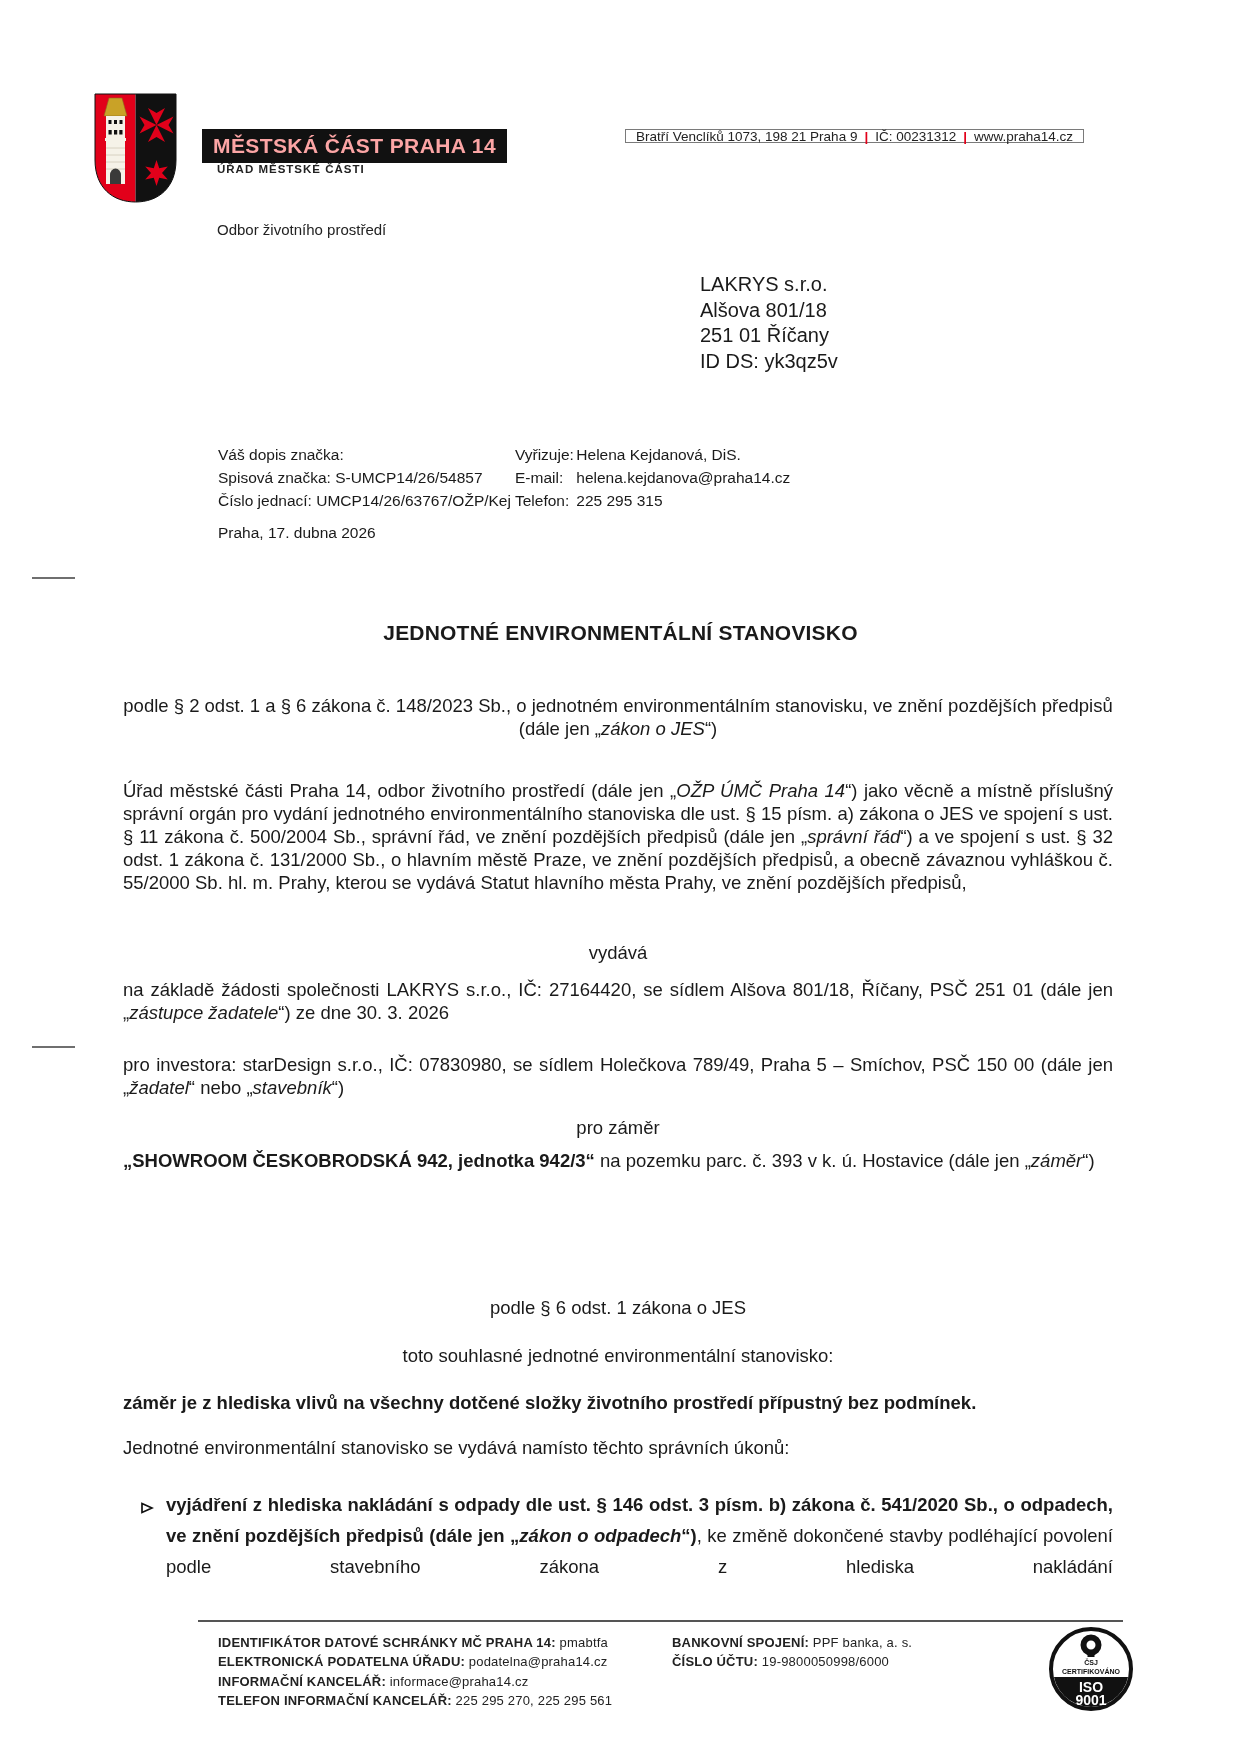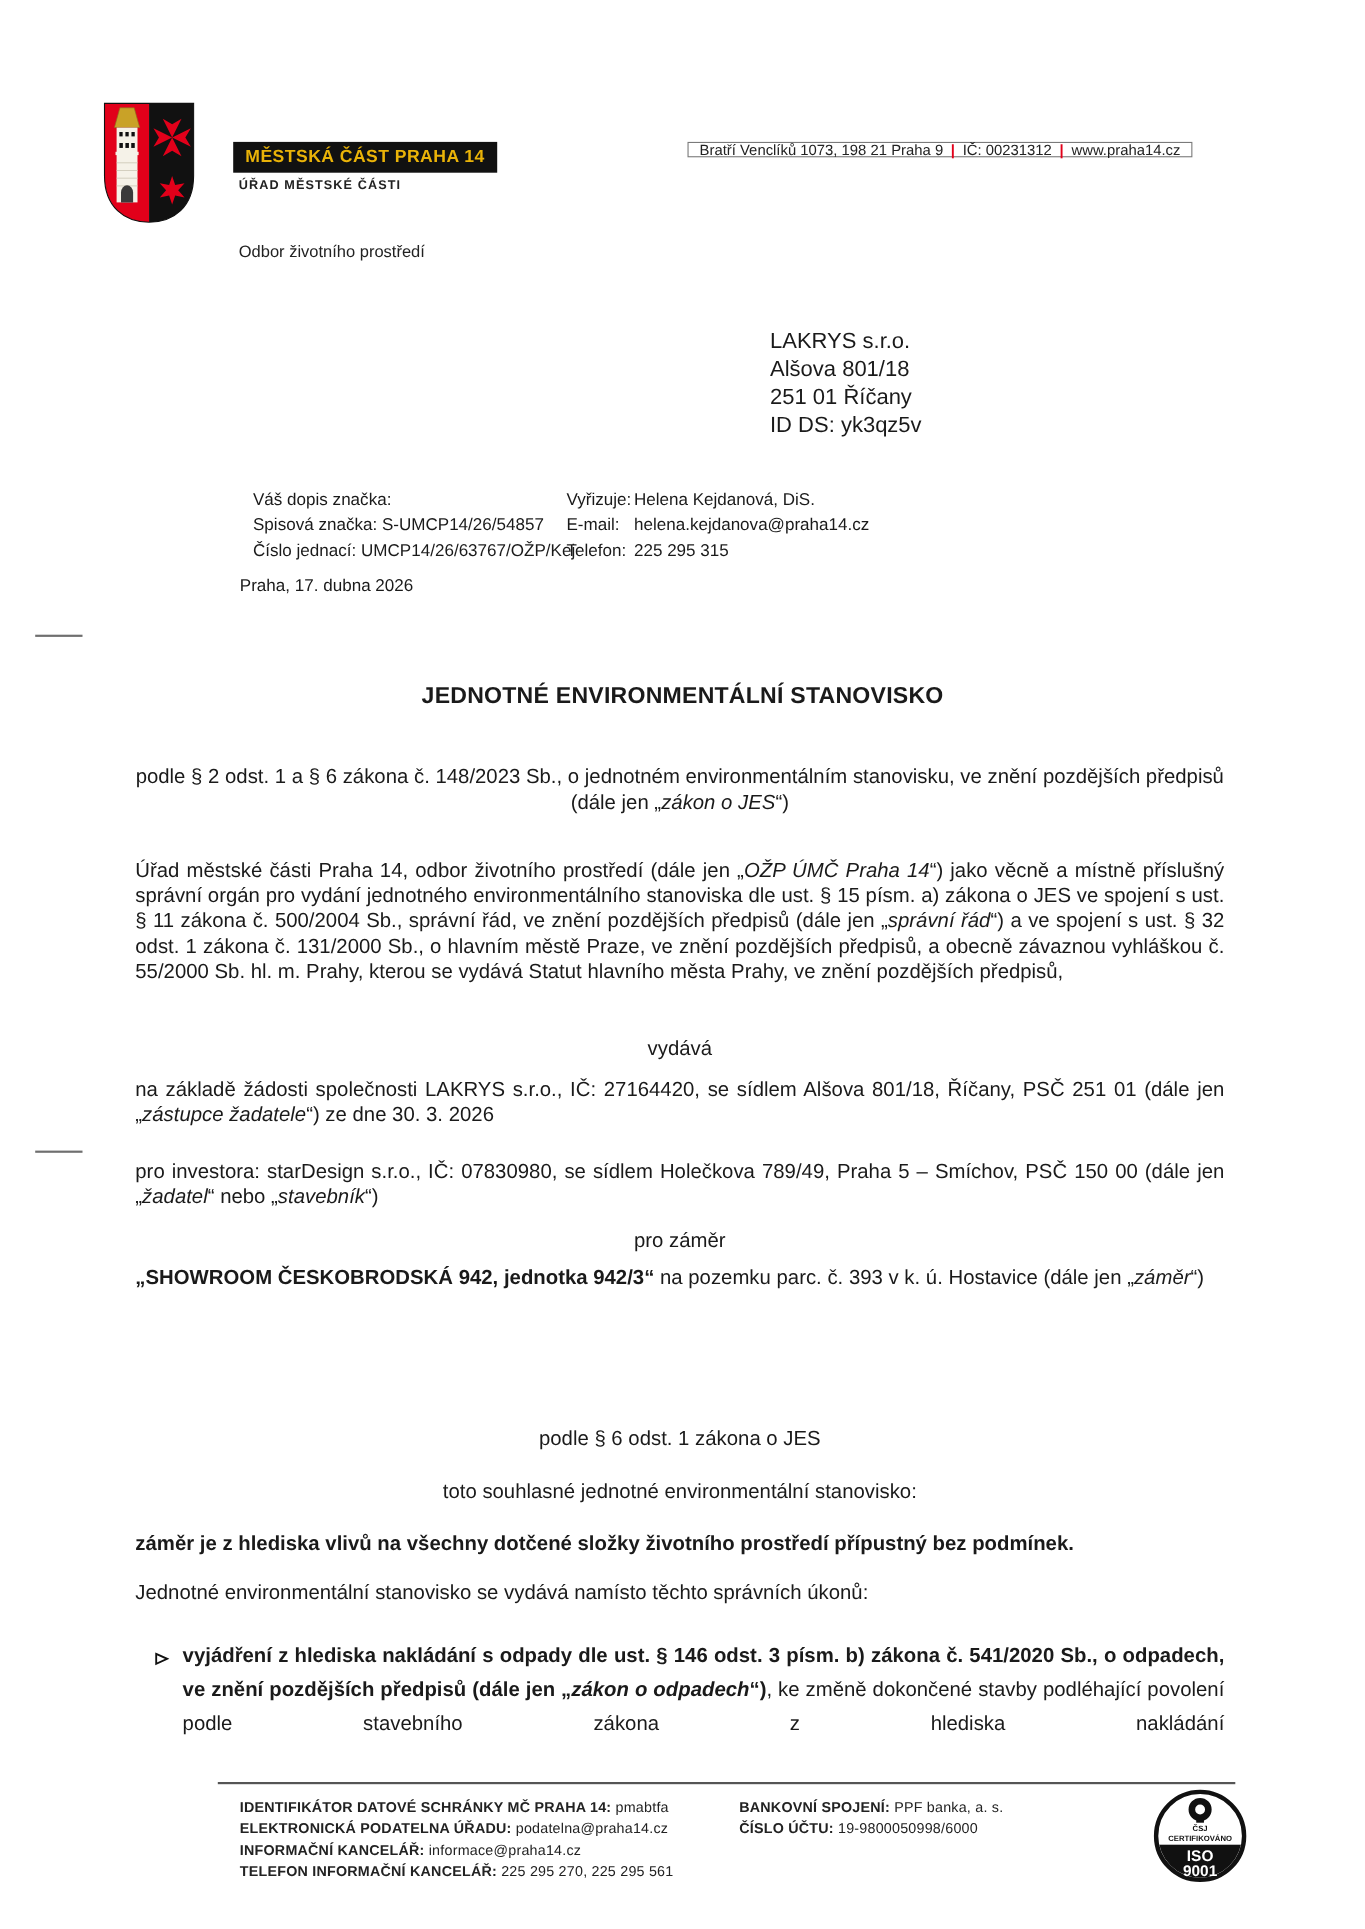--- a/index.html
+++ b/index.html
@@ -10,38 +10,38 @@
     margin:0 auto; overflow:hidden;
   }
   .abs { position:absolute; }
   .it { font-style:italic; }
   .b  { font-weight:bold; }
   .bi { font-weight:bold; font-style:italic; }
 
   
   .logo { left:93px; top:92px; width:85px; height:112px; }
   .org-badge {
-    left:212px; top:129px; background:#111; color:#eab308;
-    font-size:16px; font-weight:bold; letter-spacing:.4px;
+    left:202px; top:129px; background:#111; color:#fca5a5;
+    font-size:21px; font-weight:bold; letter-spacing:.4px;
     padding:5px 11px; display:inline-block;
   }
   .org-office { left:217px; top:163px; font-size:11.5px; font-weight:bold; letter-spacing:1px; color:#222; }
   .org-dept   { left:217px; top:178px; font-size:15px; color:#222;margin-top:43px; }
   .addr-bar {
     left:625px; top:129px; height:14px; border:1.5px solid #7a7a7a;
     display:flex; align-items:center; padding:0 10px; font-size:13.5px;
     color:#222; white-space:nowrap;
   }
   .addr-bar .sep { color:#e2001a; font-weight:bold; margin:0 7px; }
 
   
-  .recipient { left:700px; top:272px; font-size:20px; line-height:25.5px;margin-top:26px; }
-
-  
-  .ref-left  { left:218px; top:443px; font-size:15.5px; line-height:23px;margin-left:12px; }
+  .recipient { left:700px; top:272px; font-size:20px; line-height:25.5px; }
+
+  
+  .ref-left  { left:218px; top:443px; font-size:15.5px; line-height:23px; }
   .ref-right { left:515px; top:443px; font-size:15.5px; line-height:23px; }
   .ref-right .lbl { display:inline-block; width:57px; }
   .date-line { left:218px; top:524px; font-size:15.5px; }
 
   
   .content { left:123px; width:990px; font-size:18.5px; line-height:23px; }
   .center { text-align:center; }
   .just { text-align:justify; }
   .doc-title { left:0; width:1241px; top:621px; text-align:center; font-size:21px; font-weight:bold; letter-spacing:.2px; }
 

